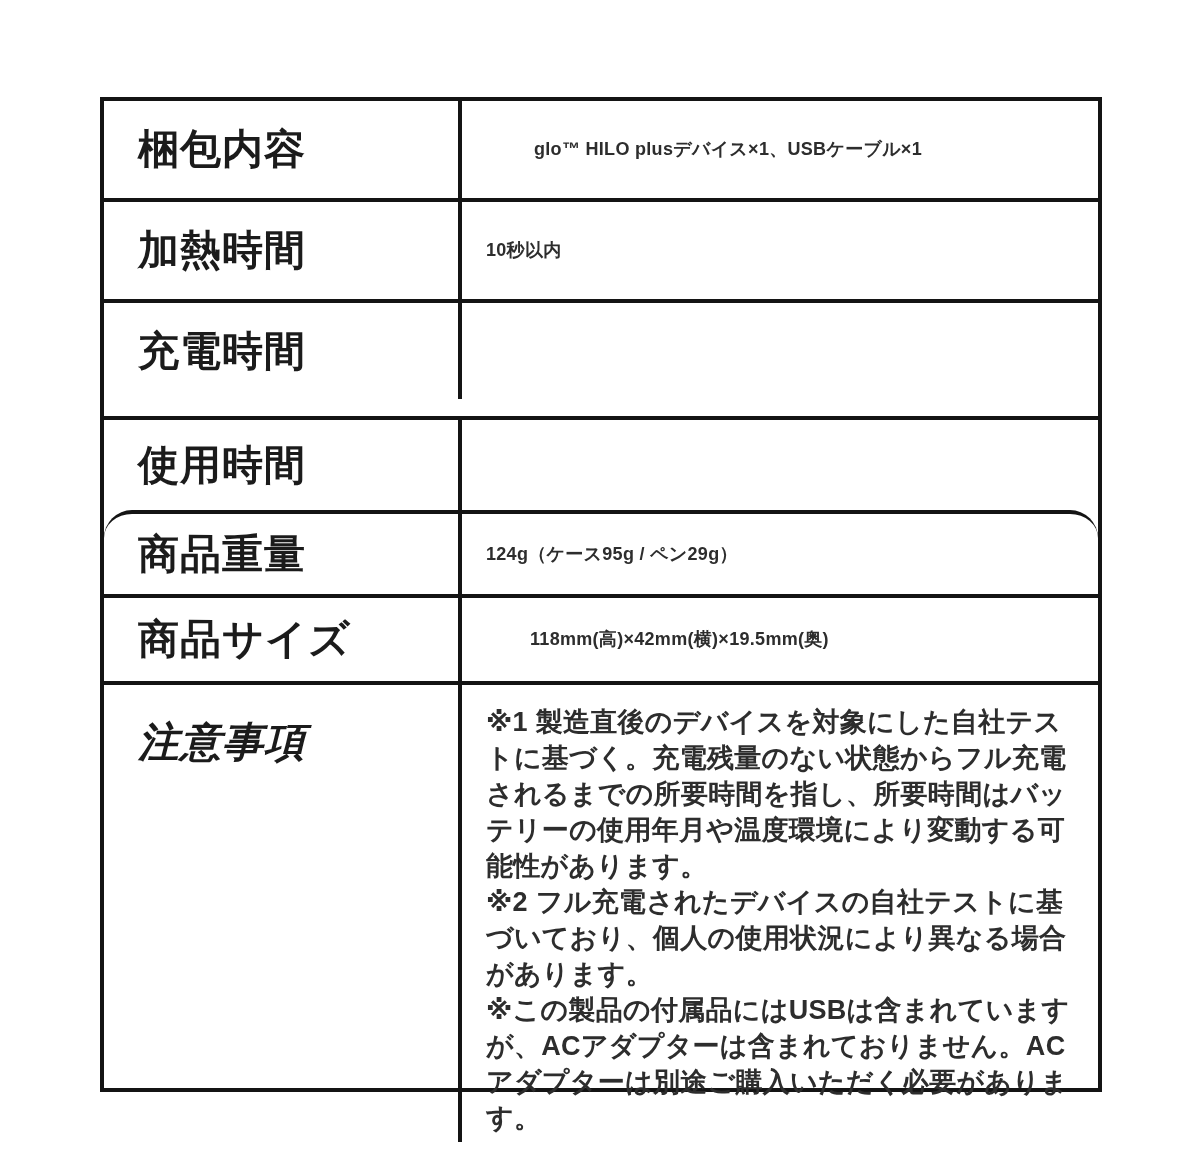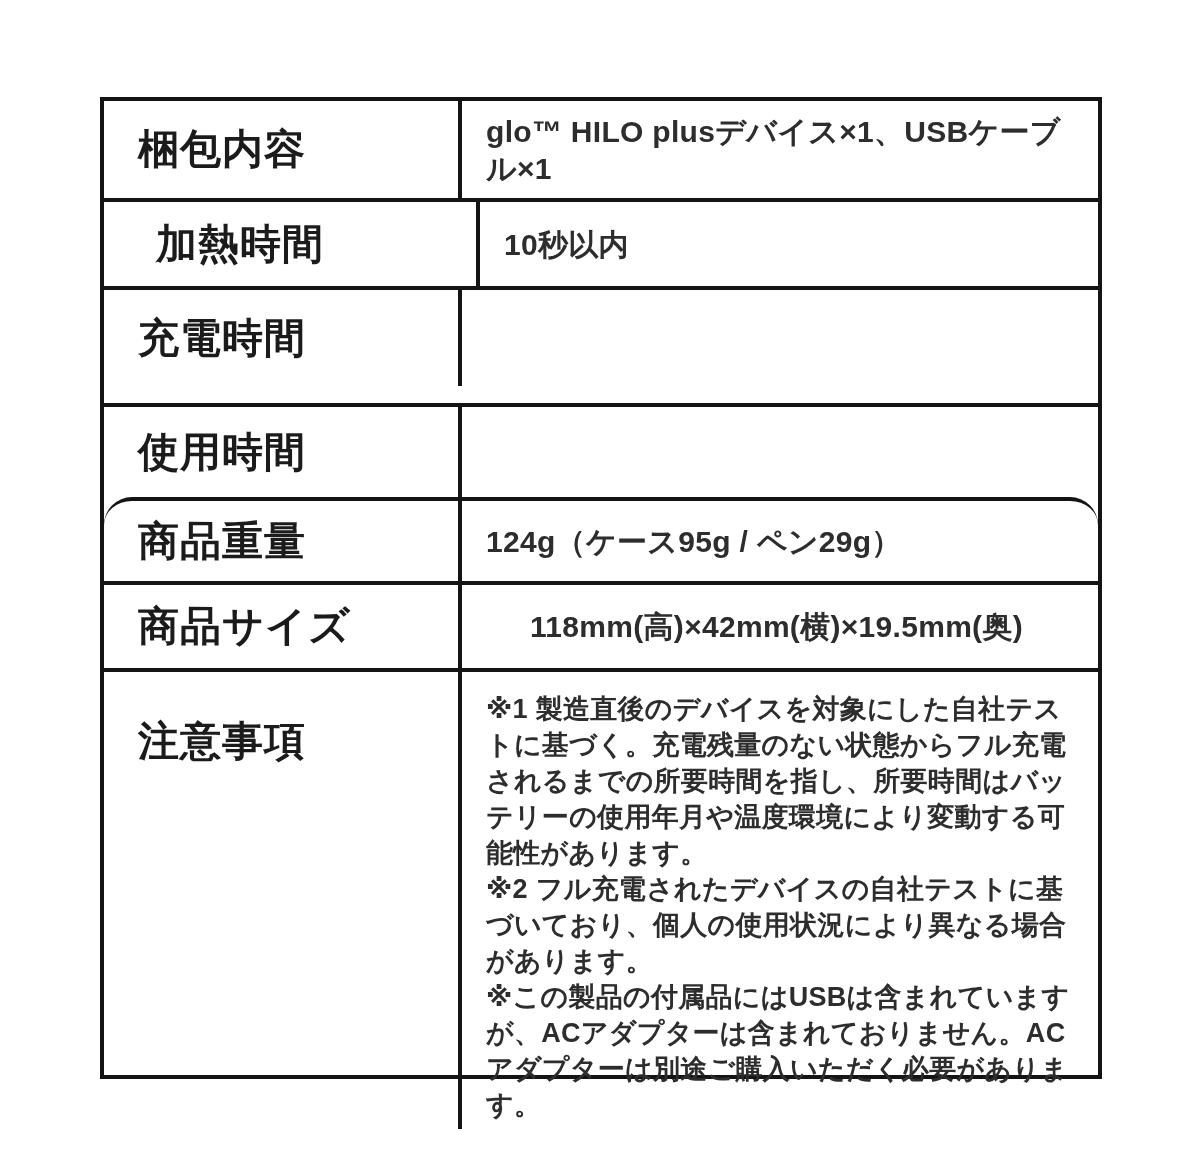--- a/index.html
+++ b/index.html
@@ -44,28 +44,28 @@
     font-weight: bold;
     color: #1b1b1b;
     letter-spacing: 1px;
     white-space: nowrap;
   }
   .value-cell {
     display: flex;
     align-items: center;
     padding: 6px 28px 6px 24px;
     box-sizing: border-box;
-    font-size: 30px;
+    font-size: 18px;
     font-weight: bold;
     color: #2d2d2d;
     line-height: 37px;
     letter-spacing: 0.3px;
   }
-  .r0 { height: 97px; }
-  .r1 { height: 88px; padding-left: 18px; }
+  .r0 { height: 97px; gap: 48px; }
+  .r1 { height: 101px; }
   .r2 { height: 100px; }
   .r3 { height: 94px; margin-top: 17px; }
   .r4 { height: 84px; border-radius: 28px; }
   .r5 { height: 87px; gap: 44px; }
   .r6 { height: 407px; }
   .notes-cell {
     align-items: flex-start;
     flex-direction: column;
     justify-content: flex-start;
     padding-top: 19px;
@@ -104,21 +104,21 @@
       <div class="label-cell">商品重量</div>
       <div class="value-cell">124g（ケース95g / ペン29g）</div>
     </div>
 
     <div class="spec-row r5">
       <div class="label-cell">商品サイズ</div>
       <div class="value-cell">118mm(高)×42mm(横)×19.5mm(奥)</div>
     </div>
 
     <div class="spec-row r6">
-      <div class="label-cell" style="align-items:flex-start; padding-top:42px;">注意事項</div>
+      <div class="label-cell" style="align-items:flex-start; padding-top:30px;font-style:italic;">注意事項</div>
       <div class="value-cell notes-cell">
         <p>※1 製造直後のデバイスを対象にした自社テストに基づく。充電残量のない状態からフル充電されるまでの所要時間を指し、所要時間はバッテリーの使用年月や温度環境により変動する可能性があります。</p>
         <p>※2 フル充電されたデバイスの自社テストに基づいており、個人の使用状況により異なる場合があります。</p>
         <p>※この製品の付属品にはUSBは含まれていますが、ACアダプターは含まれておりません。ACアダプターは別途ご購入いただく必要があります。</p>
       </div>
     </div>
 
   </div>
 </div>
 

